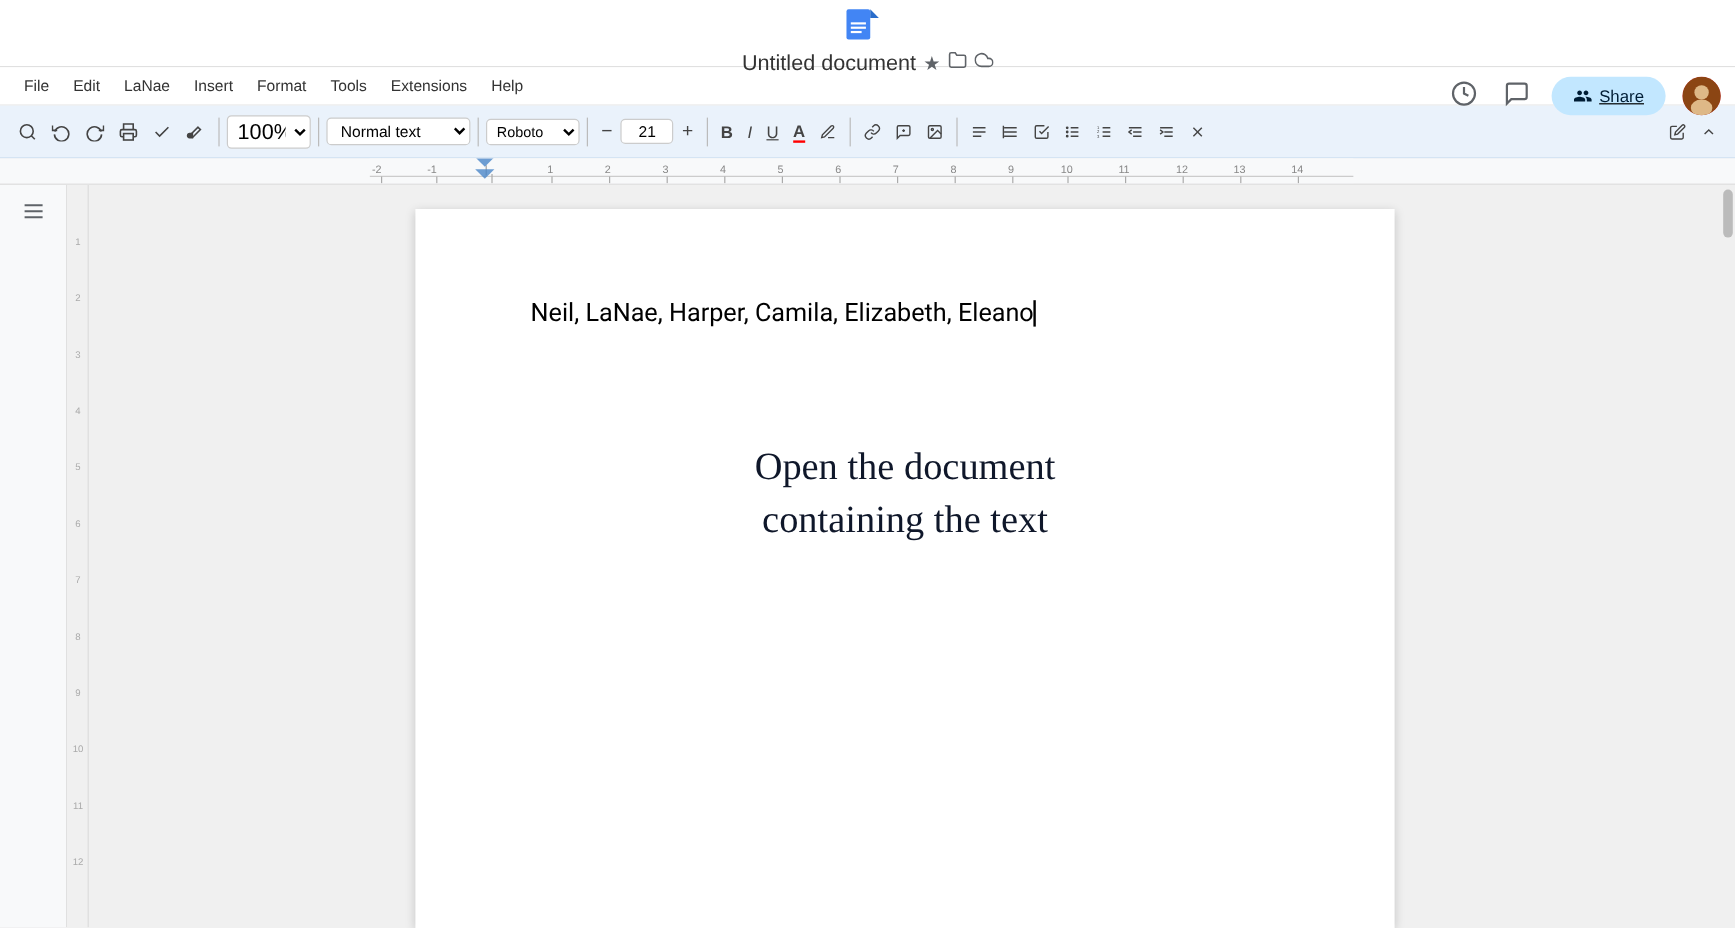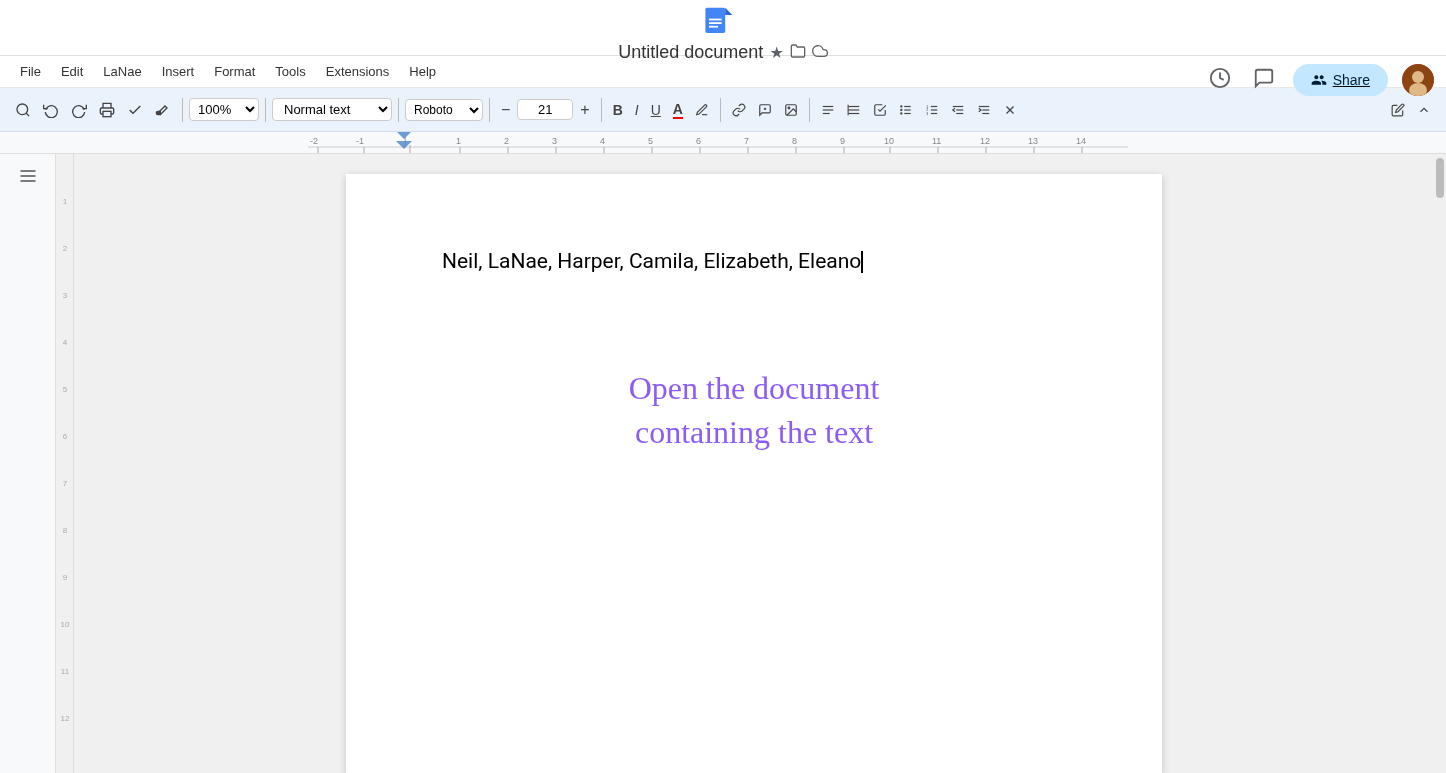--- a/index.html
+++ b/index.html
@@ -68,32 +68,32 @@
       flex-wrap: nowrap;
       overflow: hidden;
     }
     .tb-btn {
       background: none; border: none; cursor: pointer; padding: 4px 5px;
       border-radius: 4px; font-size: 14px; color: #444; display: flex; align-items: center;
     }
     .tb-separator { width: 1px; height: 24px; background: #bbb; margin: 0 4px; }
     #zoom-select {
       background: #fff; border: 1px solid #ccc; border-radius: 4px;
-      padding: 2px 4px; font-size: 13px; width: 70px; cursor: pointer;
+      padding: 2px 4px; font-size: 18px; width: 70px; cursor: pointer;
     }
     #style-select {
       background: #fff; border: 1px solid #ccc; border-radius: 4px;
       padding: 2px 7px; font-size: 13px; width: 120px; cursor: pointer;
     }
     #font-select {
       background: #fff; border: 1px solid #ccc; border-radius: 4px;
       padding: 2px 4px; font-size: 12px; width: 78px; cursor: pointer;
     }
     #font-size-input {
-      width: 56px; border: 1px solid #ccc; border-radius: 4px;
+      width: 44px; border: 1px solid #ccc; border-radius: 4px;
       padding: 2px 4px; font-size: 13px; text-align: center; background: #fff;
     }
     .tb-bold { font-weight: bold; }
     .tb-italic { font-style: italic; }
     .tb-underline { text-decoration: underline; }
 
     
     #ruler {
       background: #f8f9fa;
       height: 22px;
@@ -154,21 +154,21 @@
       line-height: 1.5;
     }
 
     #doc-names-line {
       text-align: left;
       margin-bottom: 88px;
     }
 
     #handwritten-annotation {
       text-align: center;
-      color: #8b5cf6;
+      color: #0f172a;
       font-family: 'Comic Sans MS', 'Chalkboard SE', cursive;
       font-size: 32px;
       line-height: 1.4;
       margin-top: 28px;
     }
   </style>
 </head>
 <body>
 
 <div id="top-bar">

